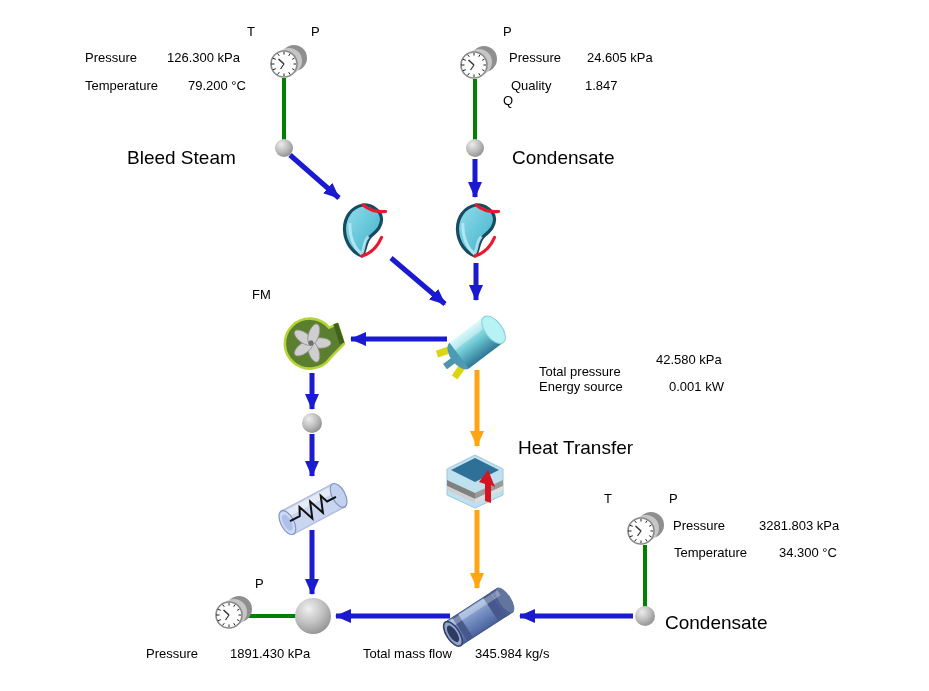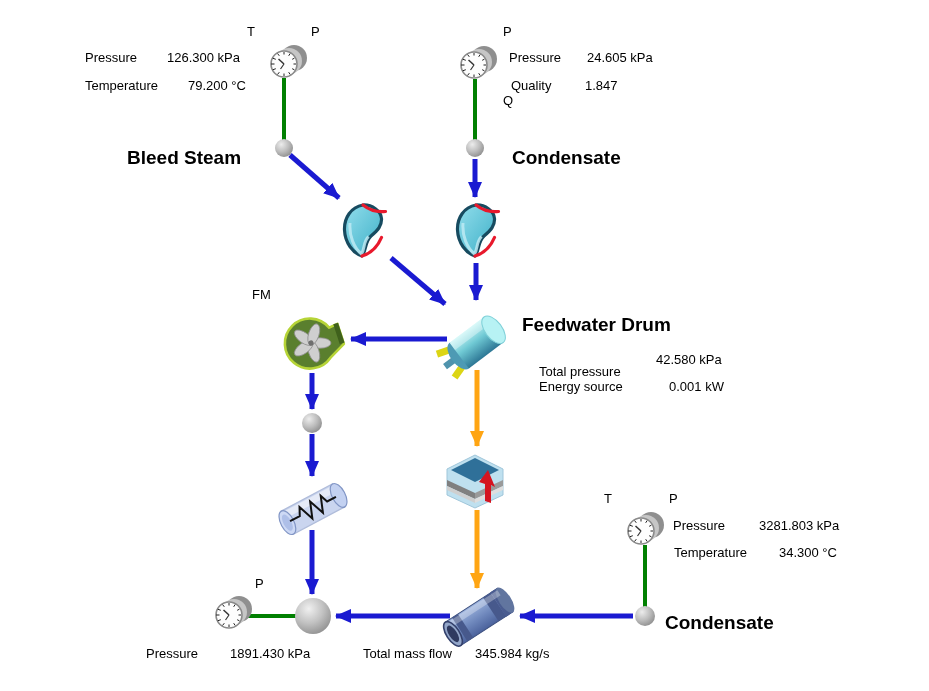--- a/index.html
+++ b/index.html
@@ -1,20 +1,20 @@
 <!DOCTYPE html>
 <html><head>
 <meta charset="utf-8">
 <style>
   html,body{margin:0;padding:0;background:#fff;}
   #canvas{position:relative;width:929px;height:691px;background:#ffffff;overflow:hidden;
           font-family:"Liberation Sans", sans-serif;}
   svg{position:absolute;left:0;top:0;}
   .p{position:absolute;font-size:13px;color:#000;white-space:nowrap;line-height:15px;}
-  .t{position:absolute;font-size:19px;font-weight:bold;color:#000;white-space:nowrap;line-height:22px;}
+  .t{position:absolute;font-size:19px;font-weight:normal;color:#000;white-space:nowrap;line-height:22px;}
   .sg{stroke:#018001;stroke-width:4;fill:none;}
   .sb{stroke:#1a1ad1;stroke-width:5;fill:none;}
   .so{stroke:#ffa513;stroke-width:5;fill:none;}
 </style>
 </head>
 <body>
 
 <div id="canvas">
 
 <svg width="929" height="691" viewBox="0 0 929 691">
@@ -177,26 +177,26 @@
   <div class="p" style="left:503px;top:24px">P</div>
   <div class="p" style="left:509px;top:50px">Pressure</div>
   <div class="p" style="left:587px;top:50px">24.605 kPa</div>
   <div class="p" style="left:511px;top:78px">Quality</div>
   <div class="p" style="left:585px;top:78px">1.847</div>
   <div class="p" style="left:503px;top:93px">Q</div>
   <div class="t" style="left:512px;top:147px">Condensate</div>
 
   <div class="p" style="left:252px;top:287px">FM</div>
 
-  <div class="t" style="left:522px;top:314px">Feedwater Drum</div>
   <div class="p" style="left:539px;top:364px">Total pressure</div>
   <div class="p" style="left:656px;top:352px">42.580 kPa</div>
   <div class="p" style="left:539px;top:379px">Energy source</div>
   <div class="p" style="left:669px;top:379px">0.001 kW</div>
 
+  <div class="t" style="left:518px;top:437px">Heat Transfer</div>
 
   <div class="p" style="left:604px;top:491px">T</div>
   <div class="p" style="left:669px;top:491px">P</div>
   <div class="p" style="left:673px;top:518px">Pressure</div>
   <div class="p" style="left:759px;top:518px">3281.803 kPa</div>
   <div class="p" style="left:674px;top:545px">Temperature</div>
   <div class="p" style="left:779px;top:545px">34.300 °C</div>
   <div class="t" style="left:665px;top:612px">Condensate</div>
 
   <div class="p" style="left:255px;top:576px">P</div>

